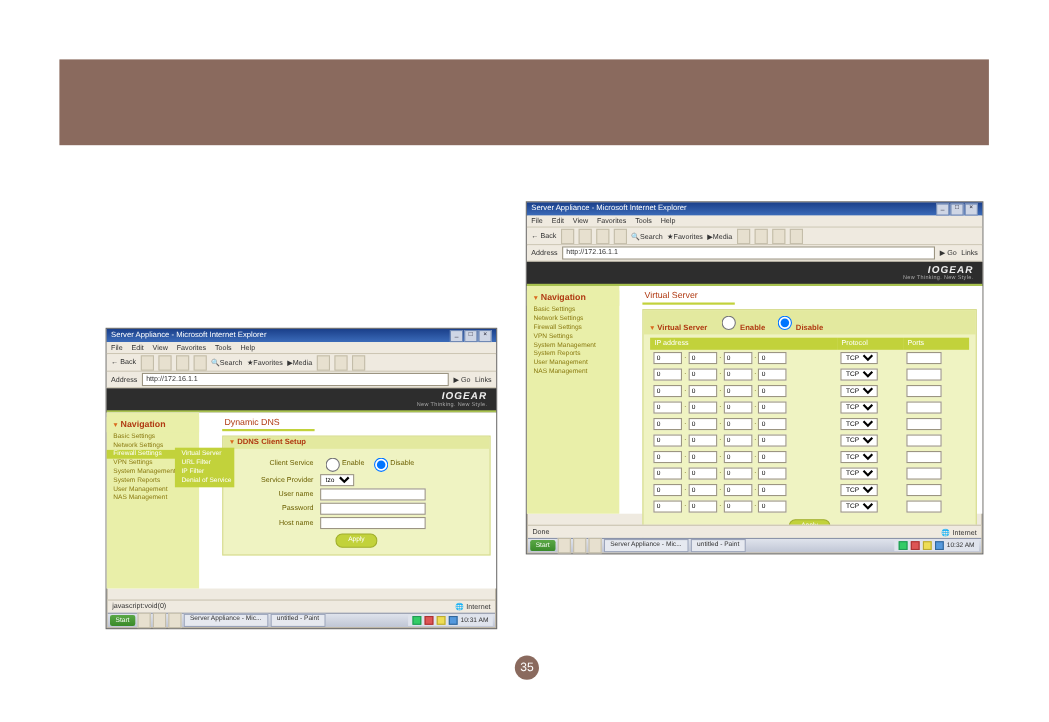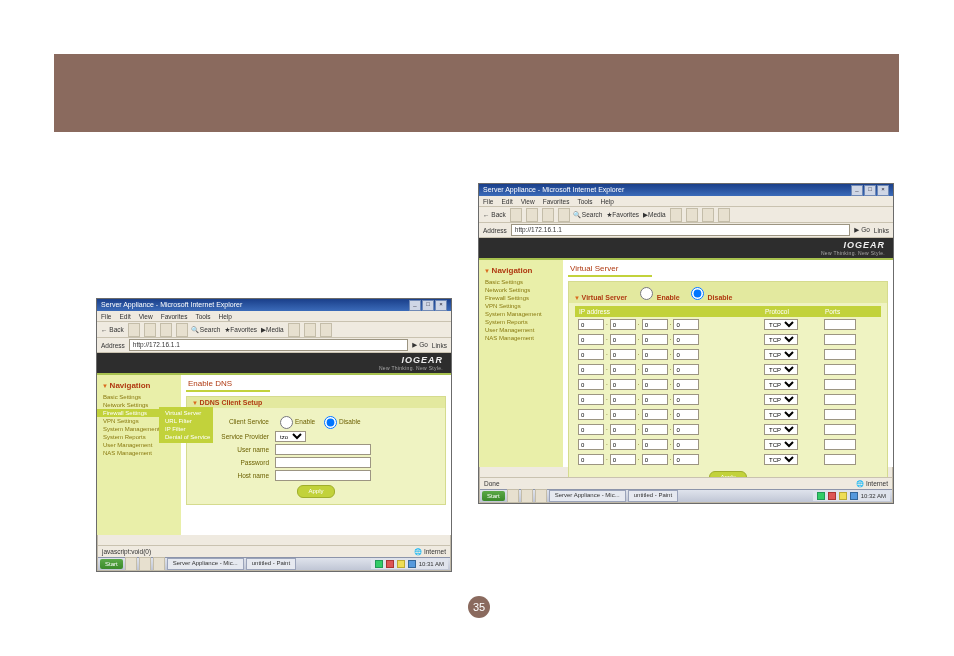--- a/index.html
+++ b/index.html
@@ -120,20 +120,21 @@
   .fatdarkbar::after {
     content: "";
     position: absolute;
     left: 0; bottom: 0; width: 100%; height: 2px;
     background: #a8c24f;
   }
 
   .content {
     display: flex;
     background: #fff;
+    gap: 16px;
   }
   .nav {
     width: 84px;
     background: #e9efa9;
     padding: 4px 0;
     font-size: 6px;
     color: #7a6a00;
   }
   .nav .navhdr {
     background: #e9efa9;
@@ -349,21 +350,21 @@
         </ul>
       </div>
       <ul class="submenu" style="left:62px; top:26px; width:54px;">
         <li>Virtual Server</li>
         <li>URL Filter</li>
         <li>IP Filter</li>
         <li>Denial of Service</li>
       </ul>
 
       <div class="main">
-        <div class="mainhdr">Enable DNS</div>
+        <div class="mainhdr">Dynamic DNS</div>
         <div class="panel">
           <div class="panel-hdr">DDNS Client Setup</div>
           <div class="panel-body">
             <div class="row">
               <label style="width:76px">Client Service</label>
               <input type="radio" class="radio" style="">
               <span>Enable</span>
               &nbsp;&nbsp;
               <input type="radio" class="radio" checked="" style="">
               <span>Disable</span>

